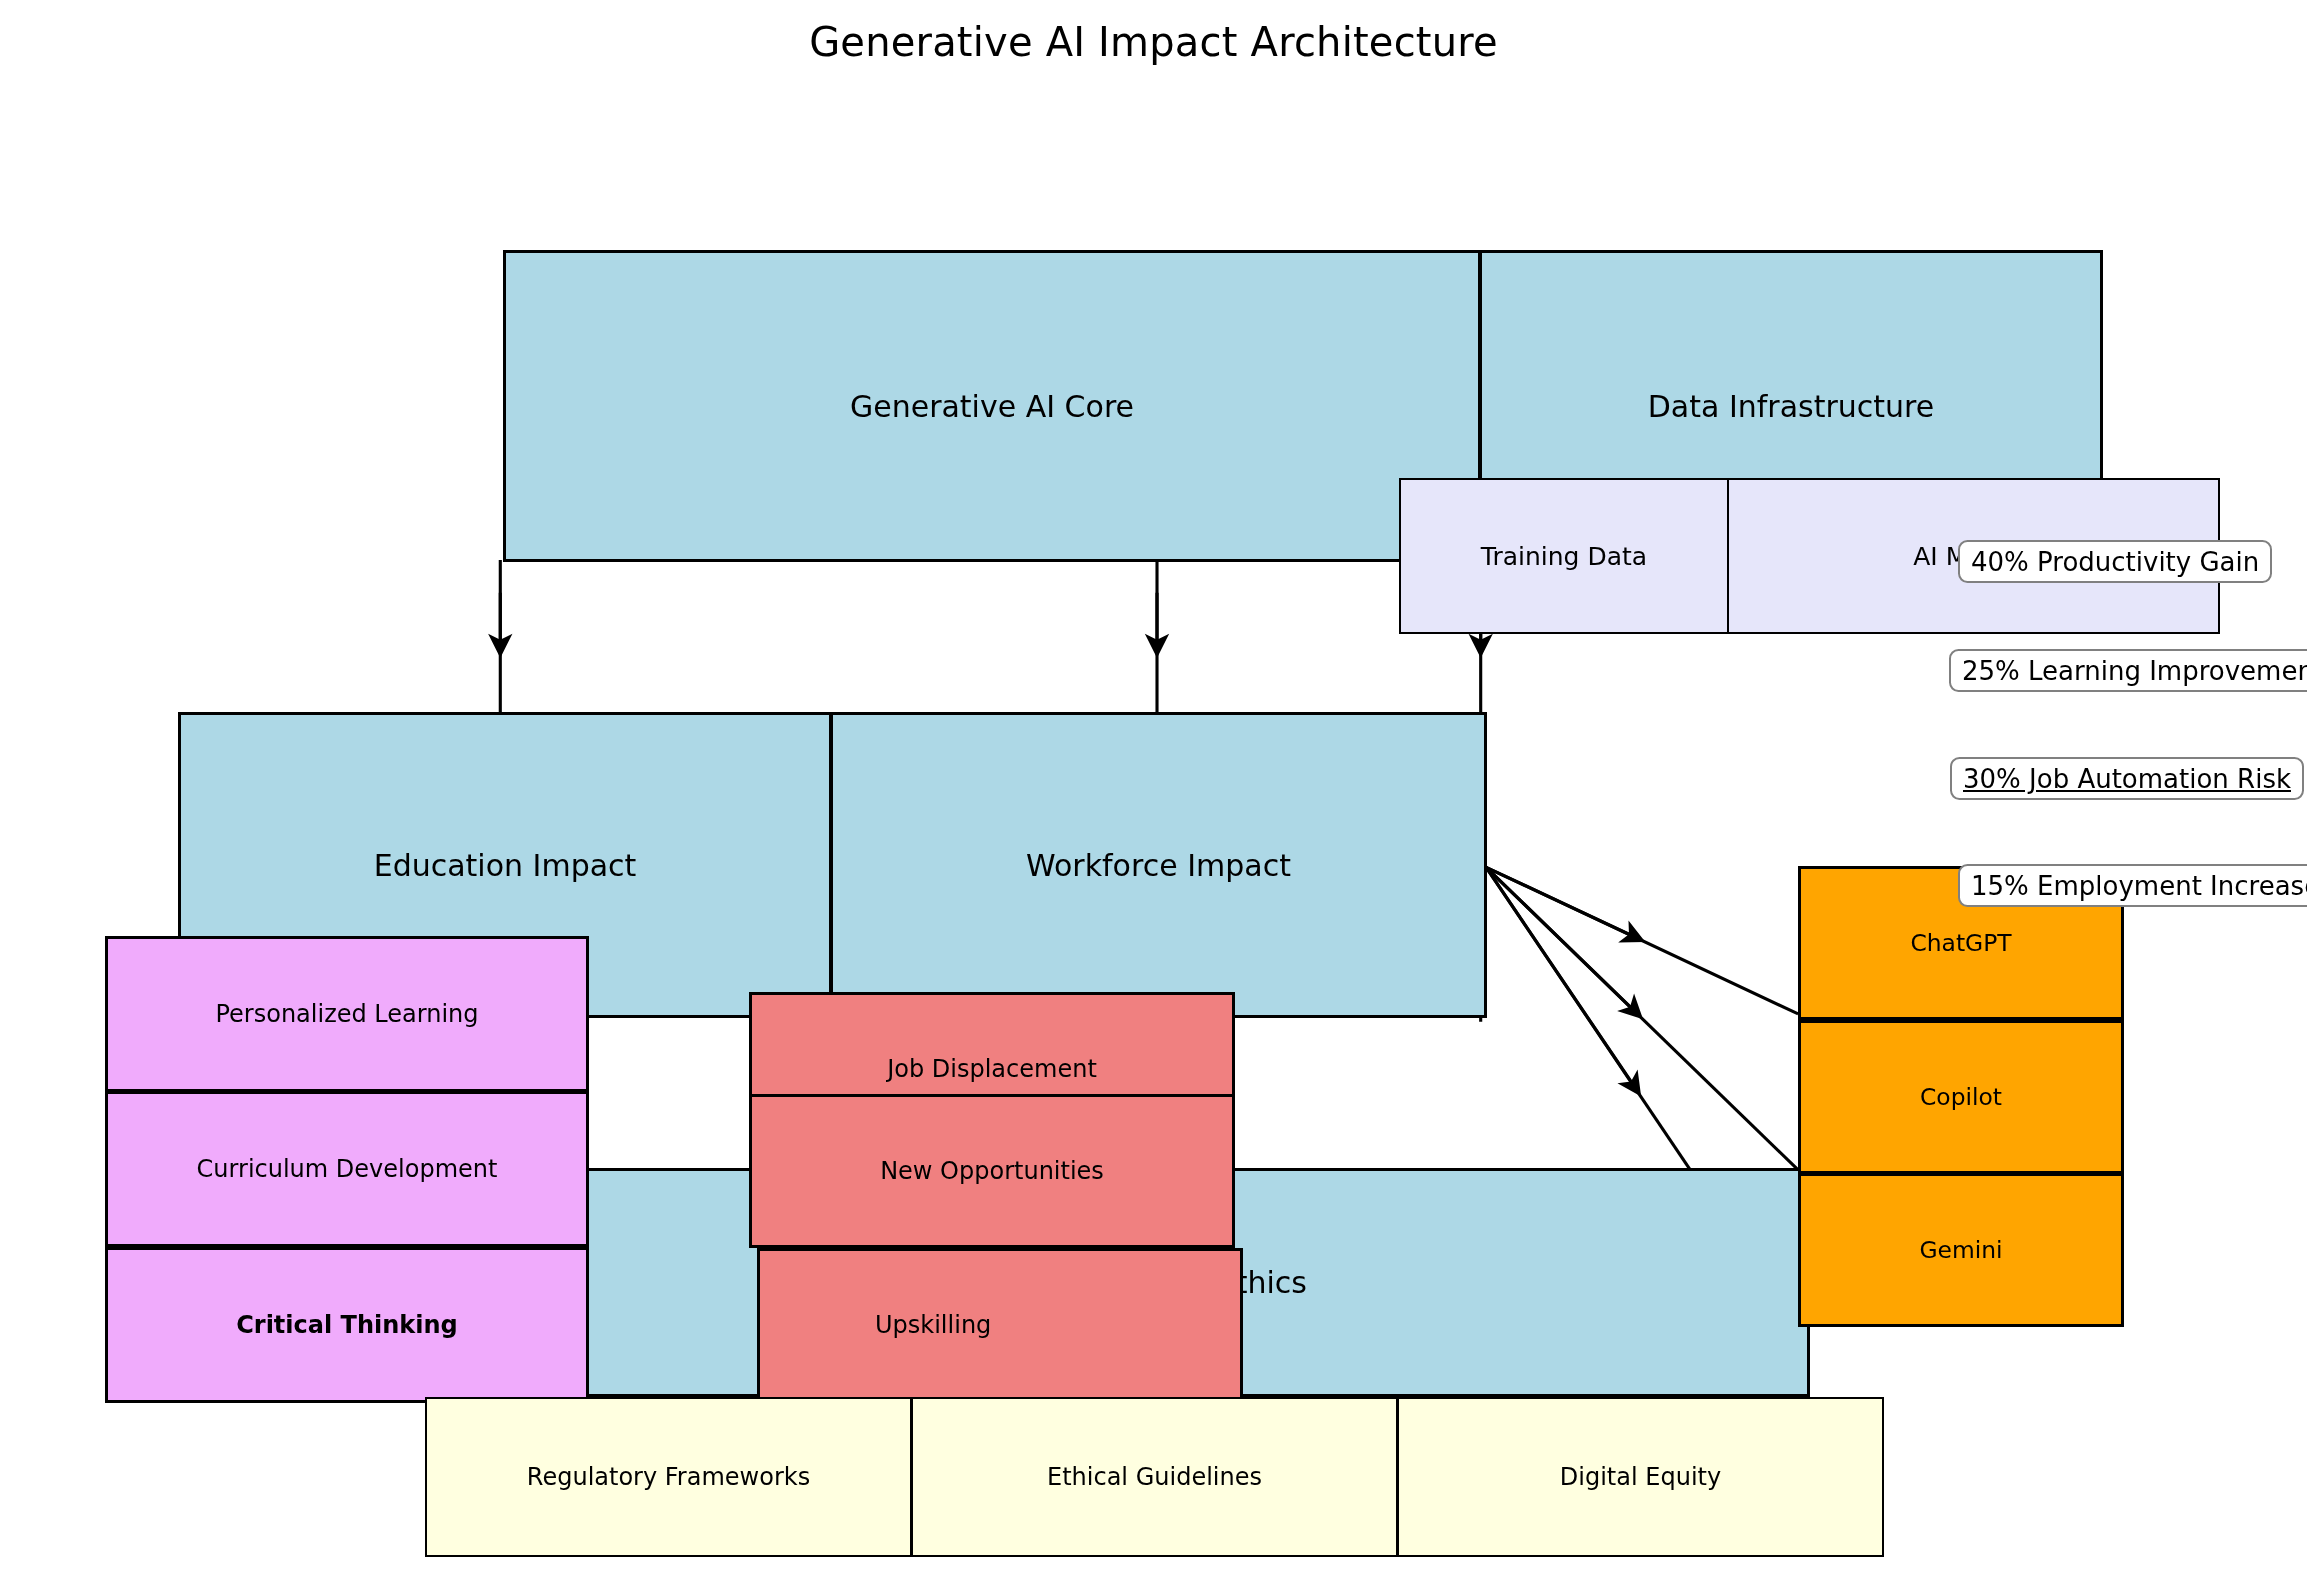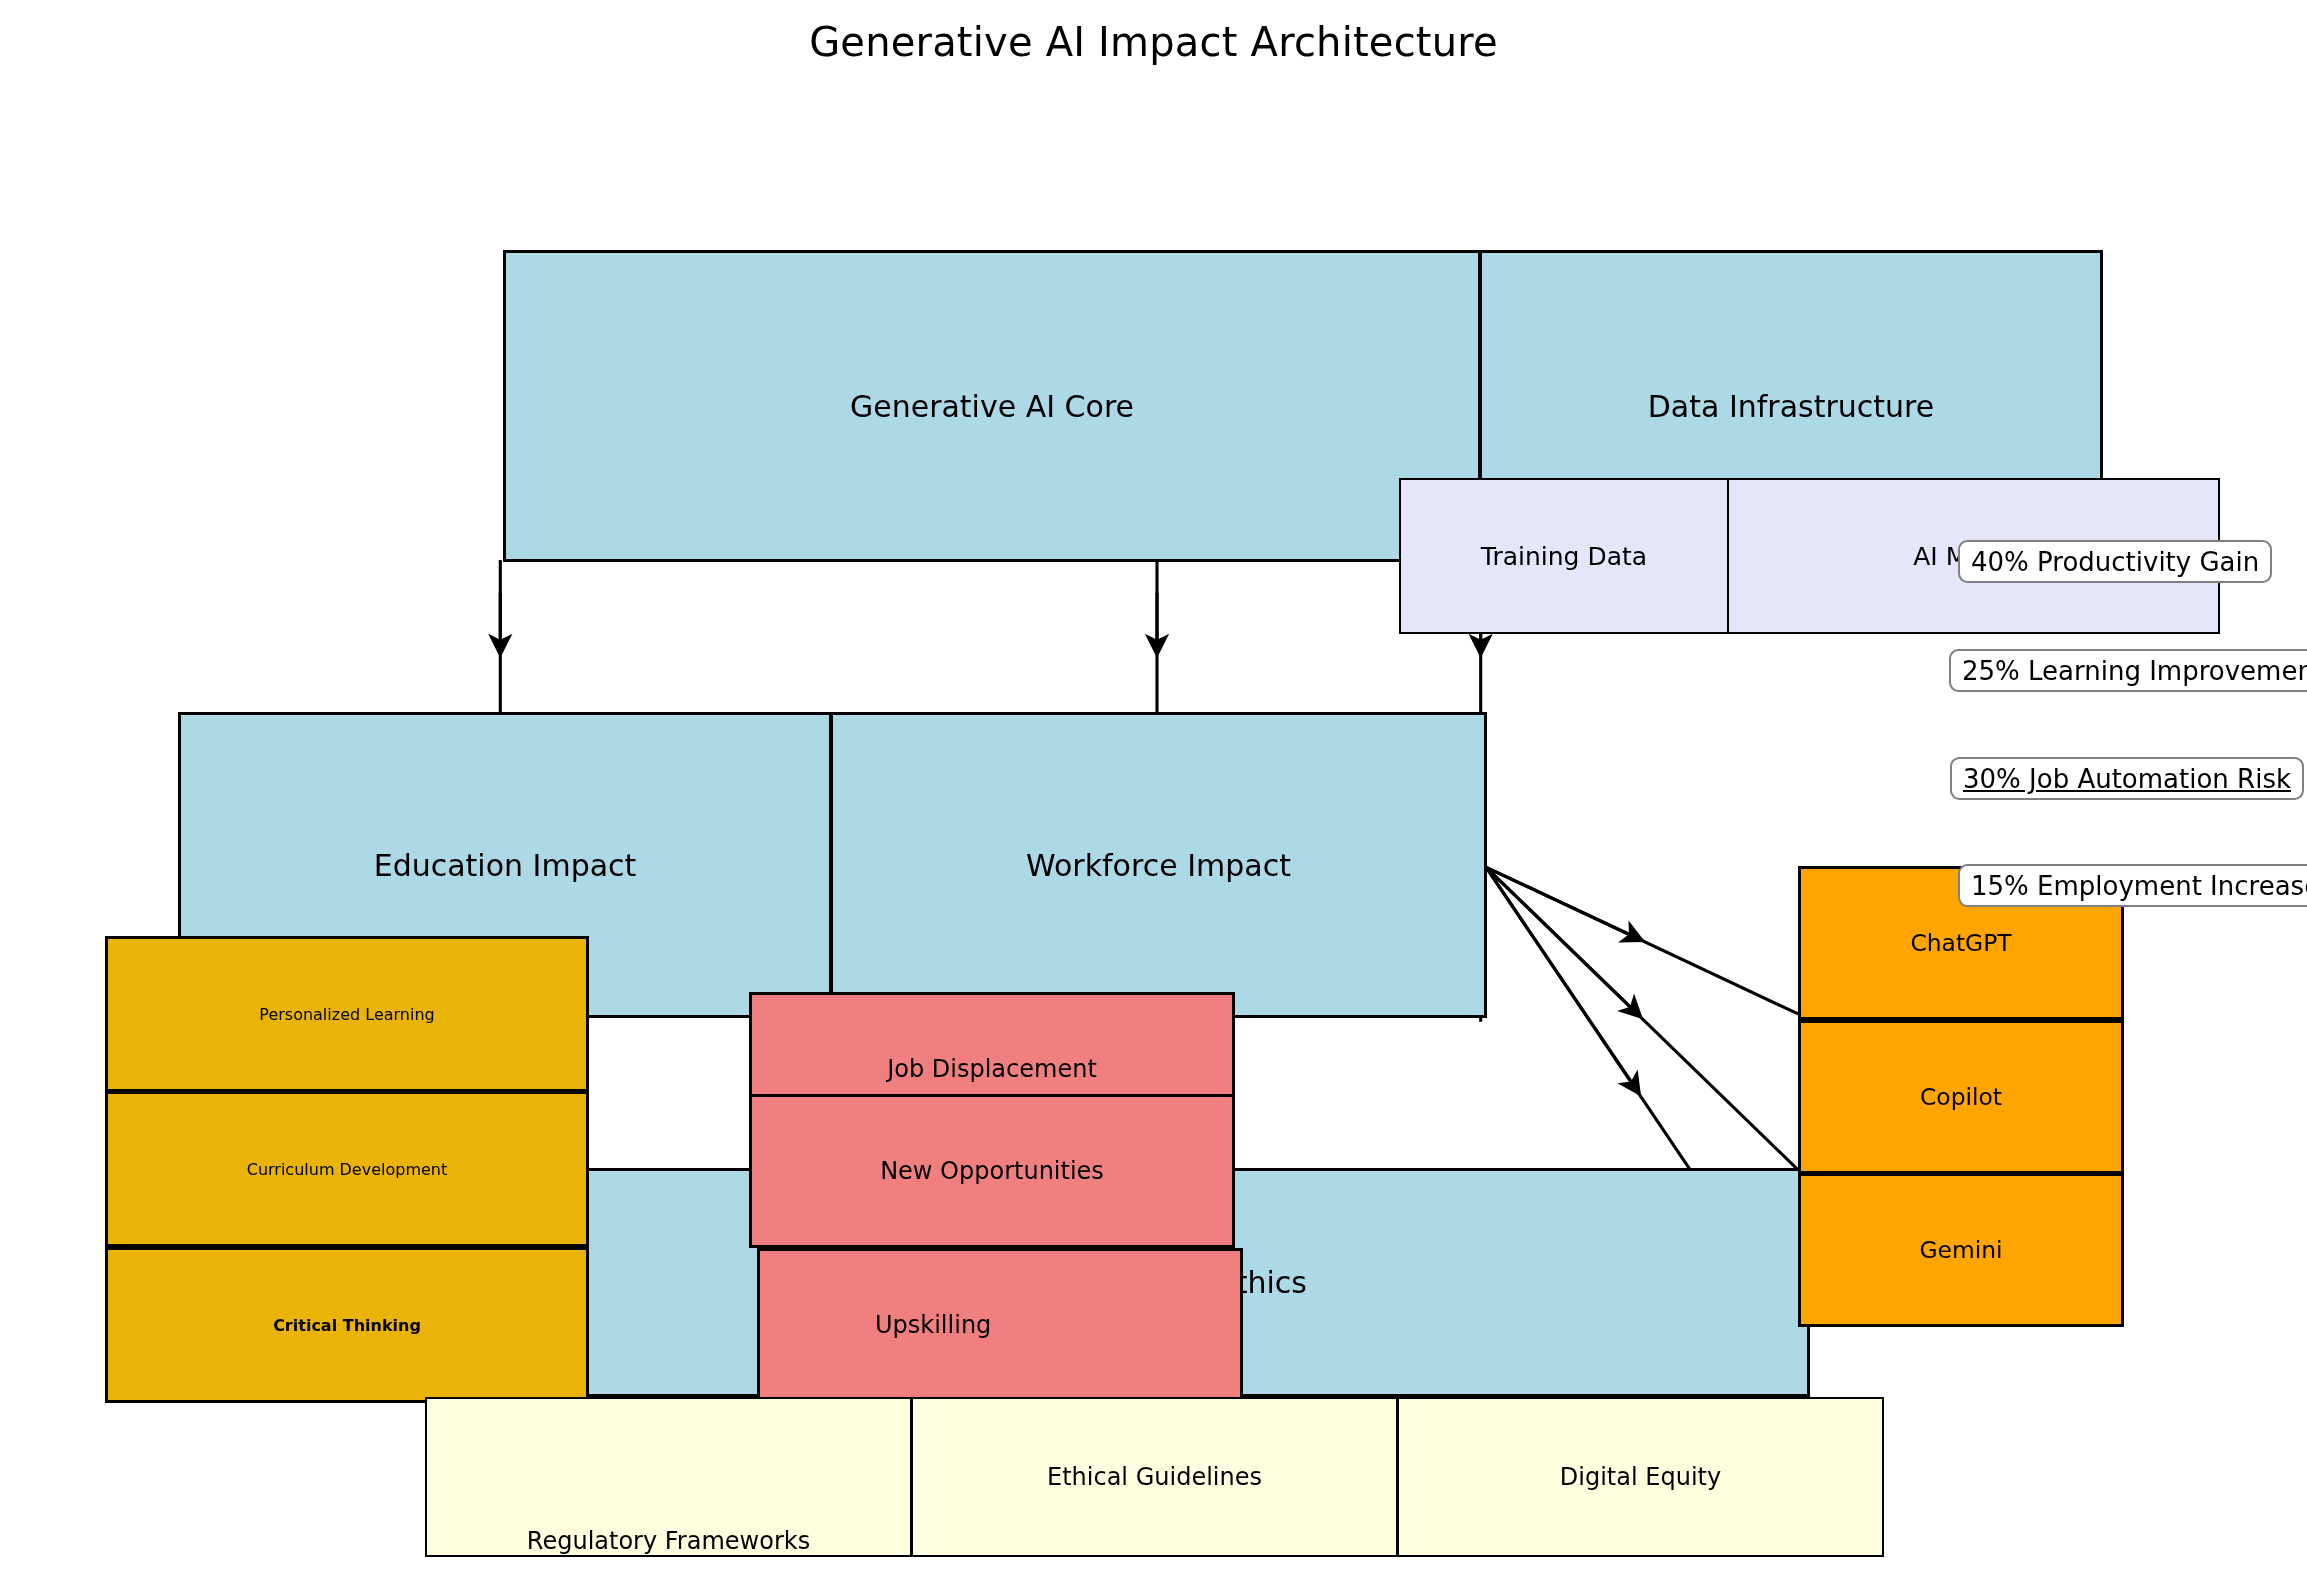--- a/index.html
+++ b/index.html
@@ -4,21 +4,21 @@
 <style>
   html,body{margin:0;padding:0;background:#ffffff;}
   body{width:2307px;height:1595px;position:relative;overflow:hidden;
        font-family:"DejaVu Sans","Liberation Sans",sans-serif;color:#000;}
   #stage{position:absolute;left:0;top:0;width:2307px;height:1163px;}
   .node{position:absolute;box-sizing:border-box;display:flex;align-items:center;
         justify-content:center;text-align:center;}
   .lvl1{background:#ADD8E6;border:3.9px solid #000;font-size:30px;}
   .lvl1 .lbl{position:relative;}
   .lvl2{background:#E6E6FA;border:2.3px solid #000;font-size:25px;}
-  .green{background:#eab308;border:3.1px solid #000;font-size:16px;}
+  .green{background:#f0abfc;border:3.1px solid #000;font-size:24px;}
   .red{background:#F08080;border:3.1px solid #000;font-size:24px;}
   .orange{background:#FFA500;border:3.1px solid #000;font-size:23.4px;}
   .yellow{background:#FFFFE0;border:2.3px solid #000;font-size:24px;}
   .policy{background:#ADD8E6;border:3.9px solid #000;font-size:30px;}
   .badge{position:absolute;background:#ffffff;border:2.3px solid #808080;
          border-radius:9.4px;padding:4.7px 11px;font-size:26px;white-space:nowrap;
          box-sizing:border-box;display:flex;align-items:center;}
   #title{position:absolute;left:0;top:19px;width:2307px;text-align:center;
          font-size:40px;letter-spacing:0.2px;}
   svg.wires{position:absolute;left:0;top:0;width:2307px;height:1595px;
@@ -110,21 +110,21 @@
   <div class="node orange" style="left:1798px;top:866px;width:326px;height:154px;">
     <span class="lbl">ChatGPT</span>
   </div>
   <div class="node orange" style="left:1798px;top:1020px;width:326px;height:154px;">
     <span class="lbl">Copilot</span>
   </div>
   <div class="node orange" style="left:1798px;top:1173px;width:326px;height:154px;">
     <span class="lbl">Gemini</span>
   </div>
 
-  <div class="node yellow" style="left:425px;top:1397px;width:487px;height:160px;align-items:flex-end;">
+  <div class="node yellow" style="left:425px;top:1397px;width:487px;height:160px;">
     <span class="lbl">Regulatory Frameworks</span>
   </div>
   <div class="node yellow" style="left:911px;top:1397px;width:487px;height:160px;">
     <span class="lbl">Ethical Guidelines</span>
   </div>
   <div class="node yellow" style="left:1397px;top:1397px;width:487px;height:160px;">
     <span class="lbl">Digital Equity</span>
   </div>
 
   <div class="badge" style="left:1958px;top:540px;">

